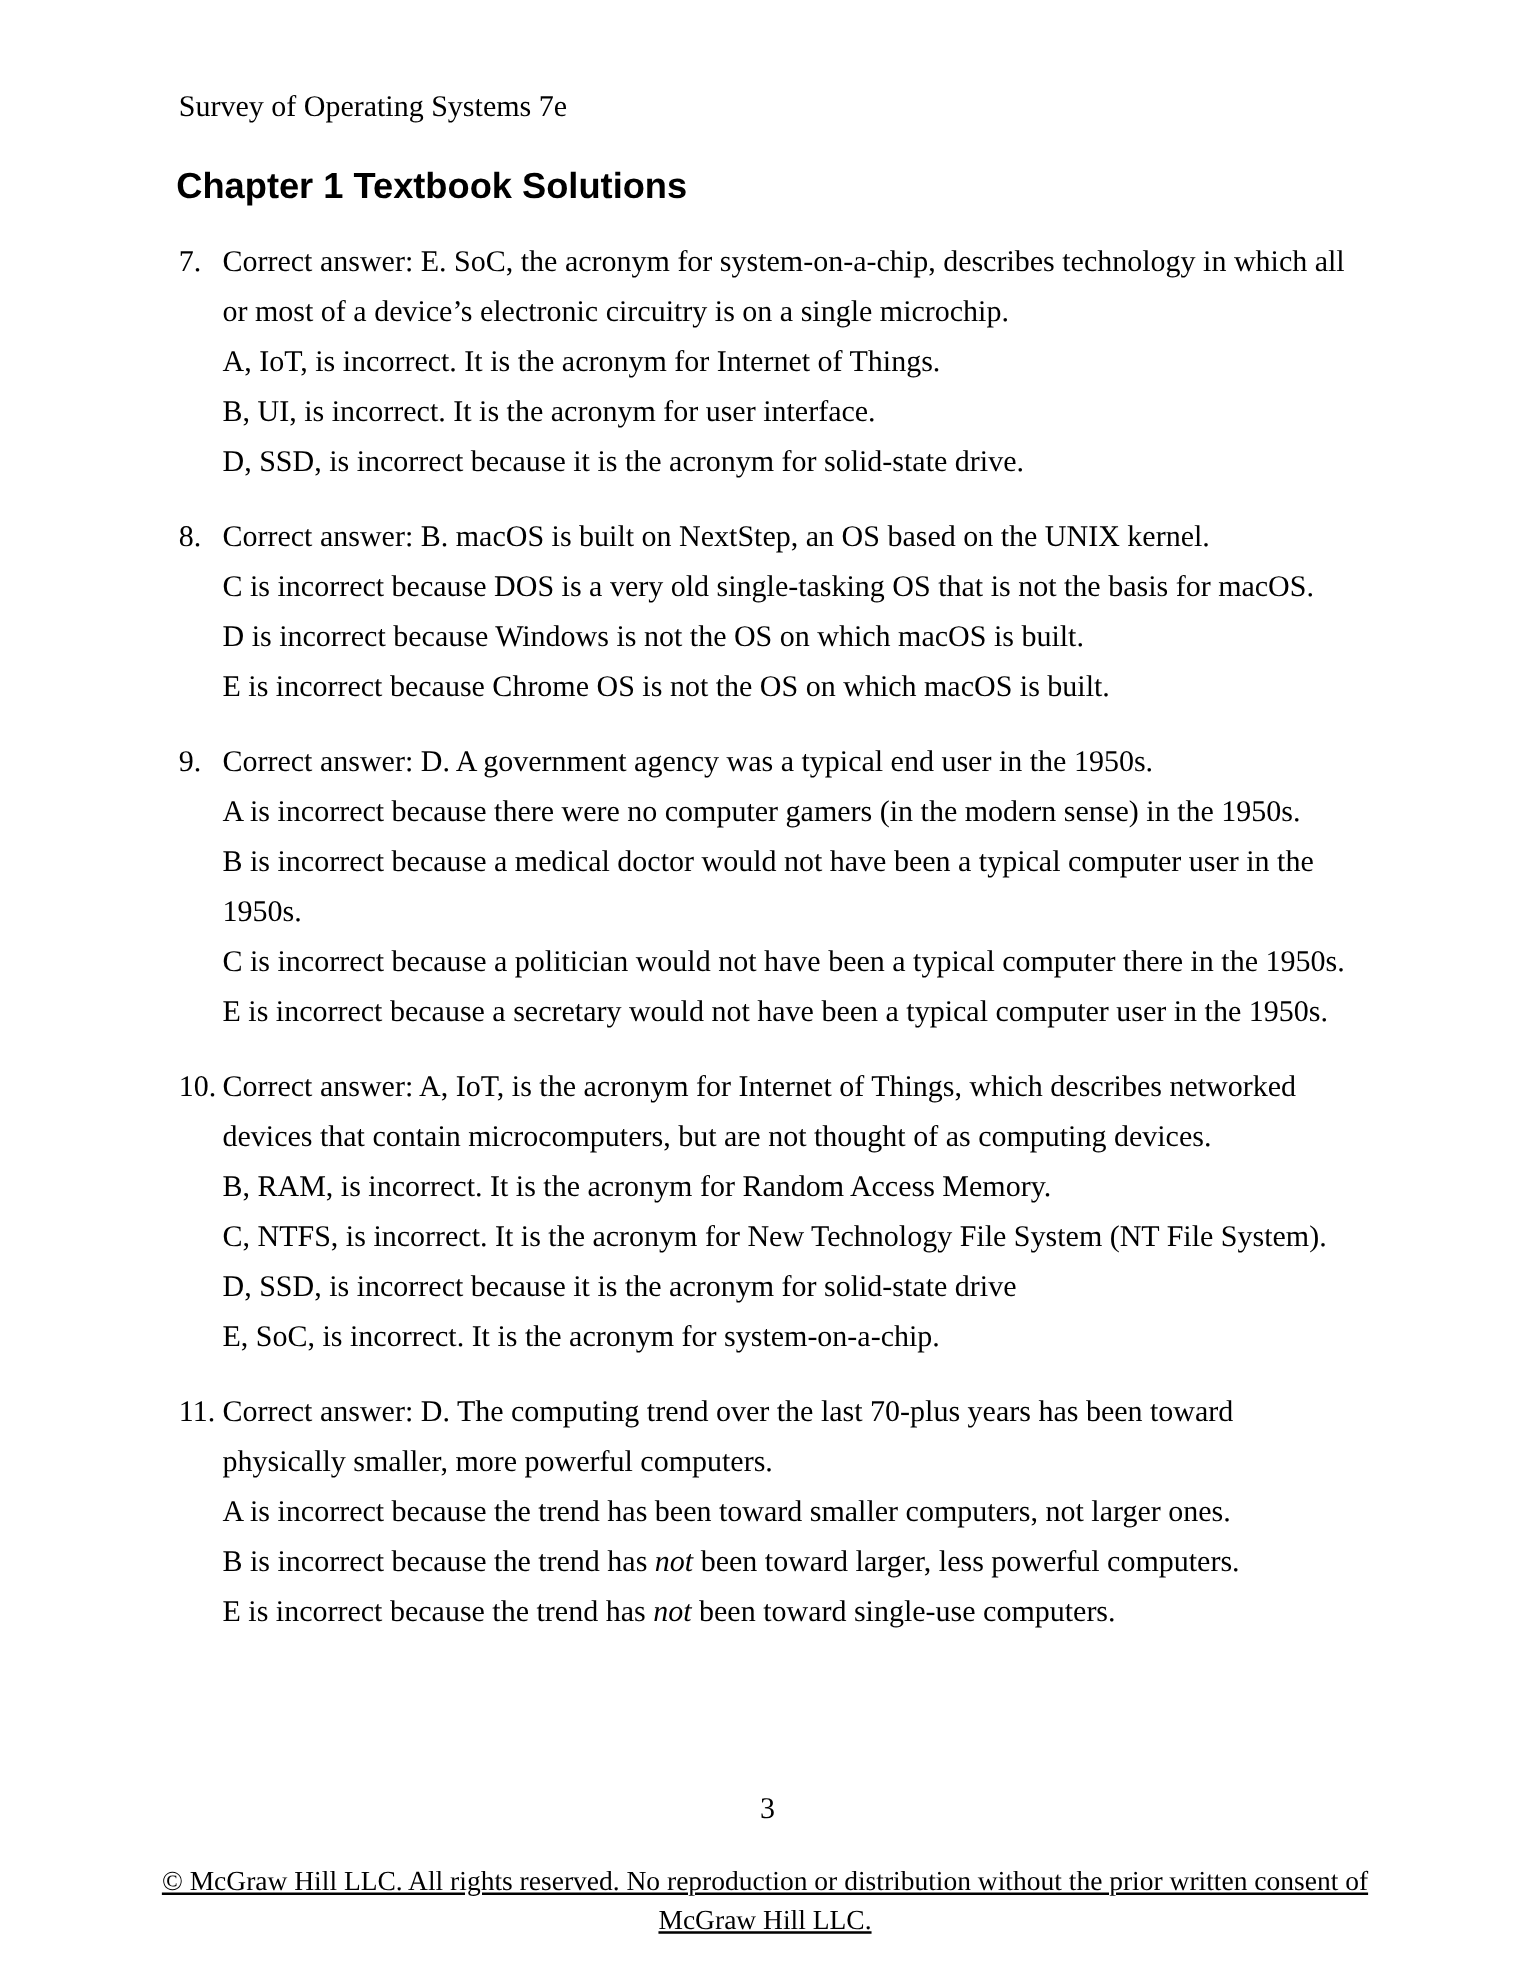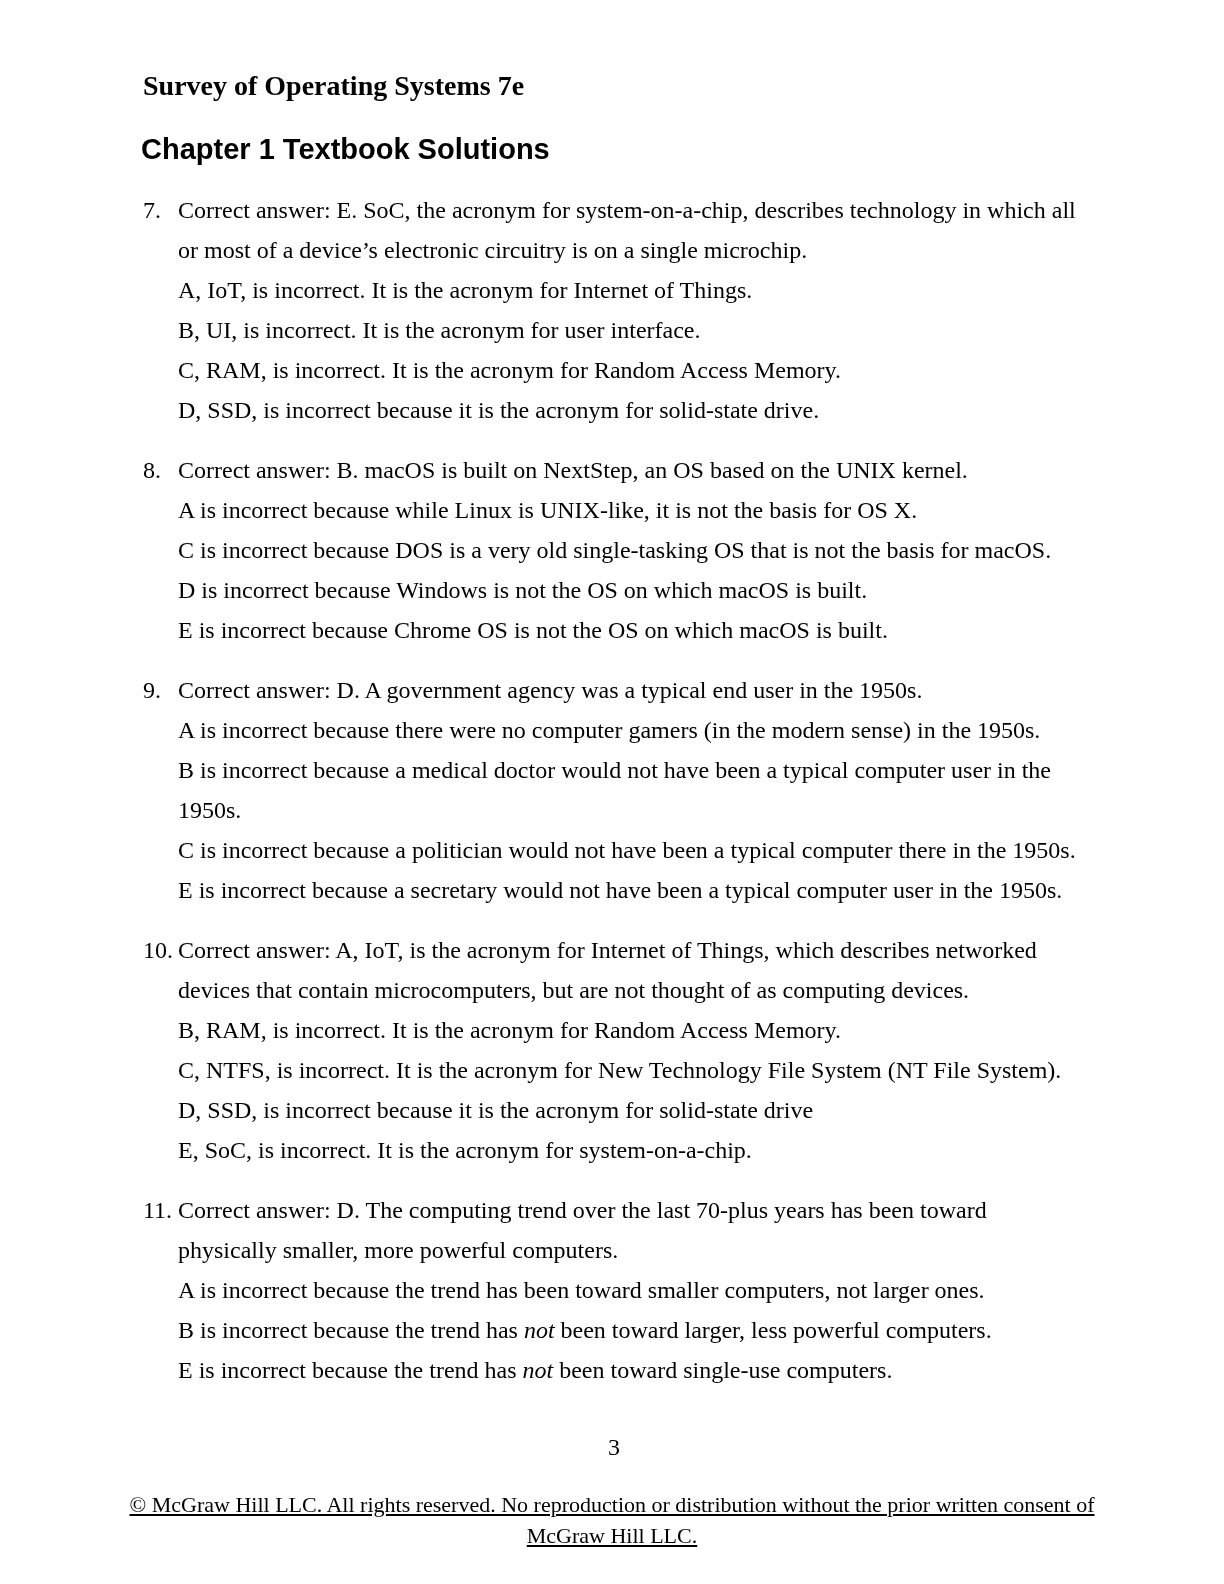--- a/index.html
+++ b/index.html
@@ -9,24 +9,23 @@
     width: 1224px;
     height: 1584px;
     overflow: hidden;
     font-family: "Liberation Serif", serif;
     color: #000000;
   }
   .doc-header {
     position: absolute;
     left: 143px;
     top: 72px;
-    font-size: 28px;
+    font-size: 24px;
     line-height: 28px;
     white-space: nowrap;
-    font-weight: bold;
   }
   .doc-title {
     position: absolute;
     left: 141px;
     top: 132px;
     font-family: "Liberation Sans", sans-serif;
     font-weight: 700;
     font-size: 29px;
     line-height: 34px;
     white-space: nowrap;
@@ -84,29 +83,27 @@
 <div class="doc-title">Chapter 1 Textbook Solutions</div>
 
 <ol class="solutions">
     <li class="item">
       <span class="num">7.</span>
       <div class="lines">
         <div class="line"><span>Correct answer: E. SoC, the acronym for system-on-a-chip, describes technology in which all</span></div>
         <div class="line"><span>or most of a device’s electronic circuitry is on a single microchip.</span></div>
         <div class="line"><span>A, IoT, is incorrect. It is the acronym for Internet of Things.</span></div>
         <div class="line"><span>B, UI, is incorrect. It is the acronym for user interface.</span></div>
-        <div class="line"><span>C, RAM, is incorrect. It is the acronym for Random Access Memory.</span></div>
         <div class="line"><span>D, SSD, is incorrect because it is the acronym for solid-state drive.</span></div>
       </div>
     </li>
     <li class="item">
       <span class="num">8.</span>
       <div class="lines">
         <div class="line"><span>Correct answer: B. macOS is built on NextStep, an OS based on the UNIX kernel.</span></div>
-        <div class="line"><span>A is incorrect because while Linux is UNIX-like, it is not the basis for OS X.</span></div>
         <div class="line"><span>C is incorrect because DOS is a very old single-tasking OS that is not the basis for macOS.</span></div>
         <div class="line"><span>D is incorrect because Windows is not the OS on which macOS is built.</span></div>
         <div class="line"><span>E is incorrect because Chrome OS is not the OS on which macOS is built.</span></div>
       </div>
     </li>
     <li class="item">
       <span class="num">9.</span>
       <div class="lines">
         <div class="line"><span>Correct answer: D. A government agency was a typical end user in the 1950s.</span></div>
         <div class="line"><span>A is incorrect because there were no computer gamers (in the modern sense) in the 1950s.</span></div>

